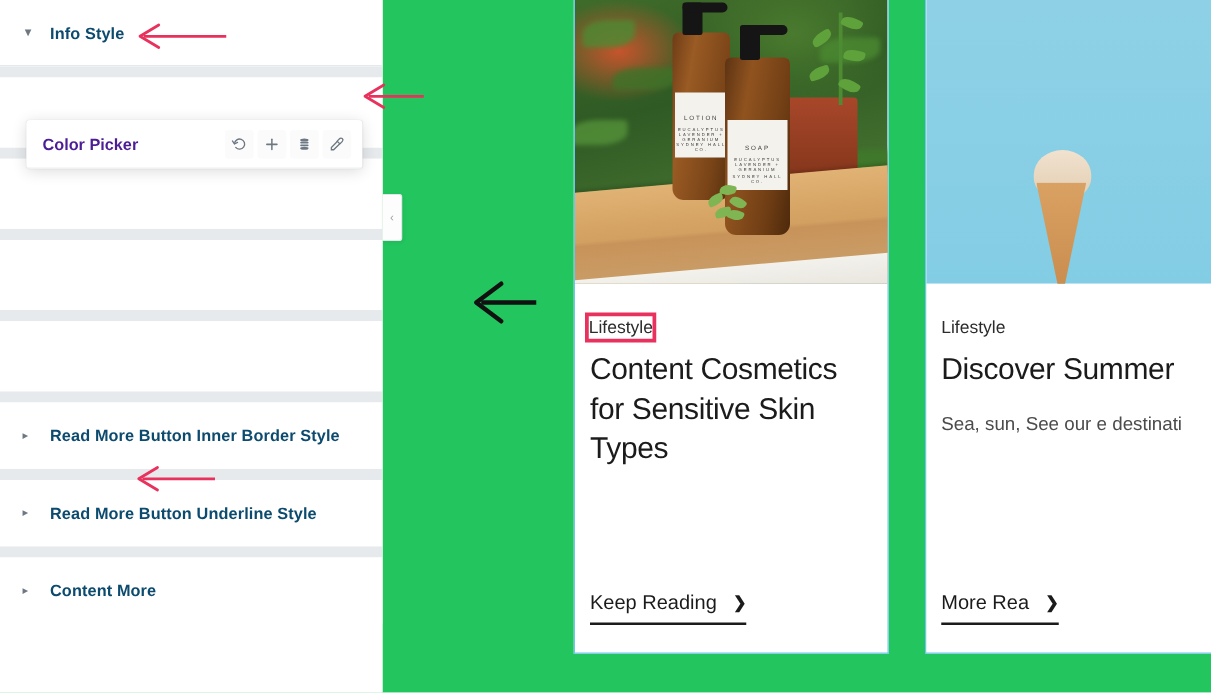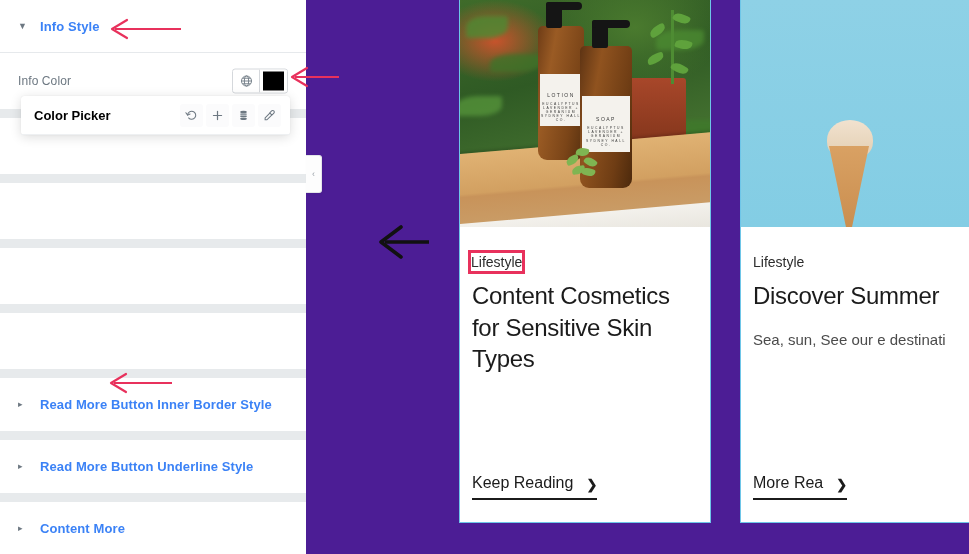--- a/index.html
+++ b/index.html
@@ -28,21 +28,21 @@
     background: #ffffff;
     display: flex; align-items: center;
     padding-left: 18px;
     border-bottom: 1px solid #e6e9ec;
   }
   .sec-head .caret {
     width: 10px; color: #6d7882; font-size: 9px; line-height: 1;
     margin-right: 12px; display: inline-block;
   }
   .sec-head .title {
-    font-size: 13px; font-weight: bold; color: #3b82f6;
+    font-size: 13px; font-weight: bold; color: #0c4a6e;
     letter-spacing: .1px;
   }
 
   .gap { height: 9px; background: #e7eaec; }
 
   .row-control {
     height: 56px; background: #fff;
     display: flex; align-items: center;
     padding: 0 18px 0 18px;
     position: relative;
@@ -75,21 +75,21 @@
     box-shadow: 0 2px 12px rgba(0,0,0,.14), 0 0 1px rgba(0,0,0,.12);
     border-radius: 3px;
     z-index: 40;
   }
   .picker-head {
     height: 39px; display: flex; align-items: center;
     padding: 0 9px 0 13px;
     border-bottom: 1px solid #eef0f2;
   }
   .picker-head .pt {
-    font-size: 13px; font-weight: bold; color: #000000; flex: 1;
+    font-size: 13px; font-weight: bold; color: #4c1d95; flex: 1;
   }
   .picker-tools { display: flex; gap: 3px; }
   .ptool {
     width: 23px; height: 23px; border-radius: 3px;
     display: flex; align-items: center; justify-content: center;
     background: #fbfbfc;
   }
   .ptool svg { display: block; }
 
   .picker-body { padding: 9px 11px 16px 11px; }
@@ -163,21 +163,21 @@
     display: flex; align-items: center; justify-content: center;
     box-shadow: 1px 1px 3px rgba(0,0,0,.05);
     z-index: 6;
   }
   .collapse-tab span { font-size: 9px; color: #9aa1a8; line-height: 1; }
 
   
   .canvas {
     position: absolute; left: 306px; top: 0;
     width: 663px; height: 554px;
-    background: #4c1d95;
+    background: #22c55e;
     overflow: hidden;
   }
 
   .card {
     position: absolute; top: 0;
     background: #fff;
     border-left: 1px solid #6ec6e8;
     border-right: 1px solid #6ec6e8;
   }
   .card.one { left: 153px; width: 252px; height: 523px; border-bottom: 1px solid #6ec6e8; }
@@ -251,21 +251,21 @@
     margin-top: 9px;
     font-size: 24px; line-height: 1.32; color: #1b1b1b;
     font-weight: normal; letter-spacing: -.3px;
   }
   .excerpt {
     margin-top: 15px;
     font-size: 15px; line-height: 1.72; color: #4b4b4b;
   }
   .readmore {
     position: absolute; left: 12px; bottom: 22px;
-    display: flex; align-items: flex-end; gap: 13px;
+    display: flex; align-items: flex-start; gap: 13px;
     border-bottom: 2px solid #1b1b1b;
     padding-bottom: 6px;
   }
   .readmore .rl { font-size: 16px; color: #1b1b1b; }
   .readmore .rc { font-size: 13px; color: #1b1b1b; font-weight: bold; }
 
   
   .anno { position: absolute; z-index: 60; pointer-events: none; }
   .anno svg { display: block; overflow: visible; }
 
@@ -277,37 +277,20 @@
 <div id="root">
 
   <div class="panel">
     <div class="panel-scroll">
 
       <div class="sec-head">
         <span class="caret">▼</span>
         <span class="title">Info Style</span>
       </div>
 
-      <div class="row-control">
-        <span class="lbl">Info Color</span>
-        <div class="color-ctl">
-          <div class="globe-btn">
-            <svg width="13" height="13" viewBox="0 0 16 16" fill="none" stroke="#6d7882" stroke-width="1.1">
-              <circle cx="8" cy="8" r="6.2"></circle>
-              <ellipse cx="8" cy="8" rx="2.6" ry="6.2"></ellipse>
-              <line x1="1.9" y1="8" x2="14.1" y2="8"></line>
-              <line x1="3" y1="4.6" x2="13" y2="4.6"></line>
-              <line x1="3" y1="11.4" x2="13" y2="11.4"></line>
-            </svg>
-          </div>
-          <div class="swatch">
-              <i></i>
-            </div>
-        </div>
-      </div>
 
       <div class="gap"></div>
       <div class="row-control"></div>
       <div class="gap"></div>
       <div class="row-control"></div>
       <div class="gap"></div>
       <div class="row-control"></div>
       <div class="gap"></div>
       <div class="row-control"></div>
       <div class="gap"></div>

